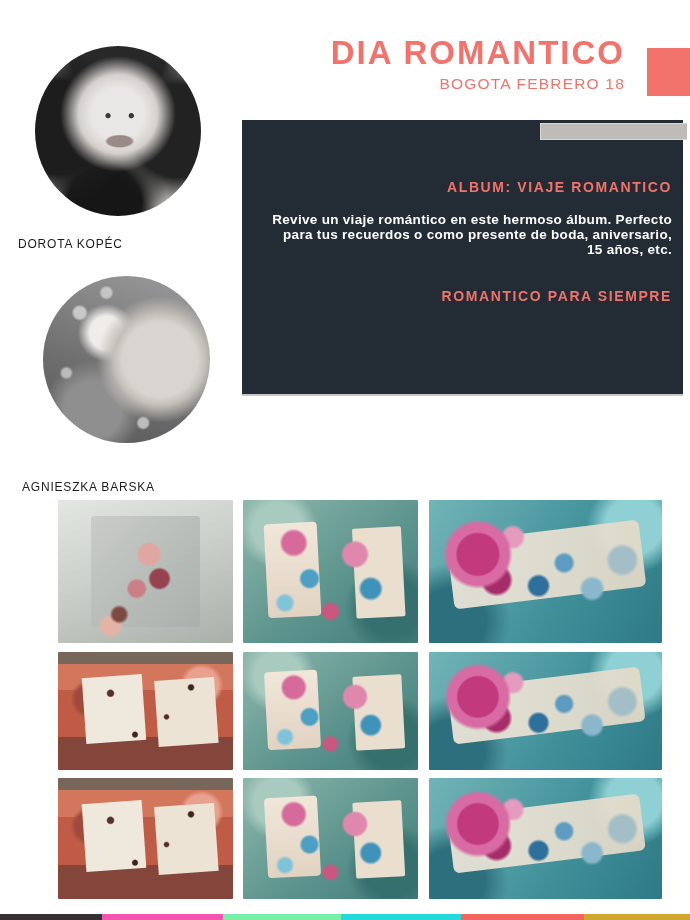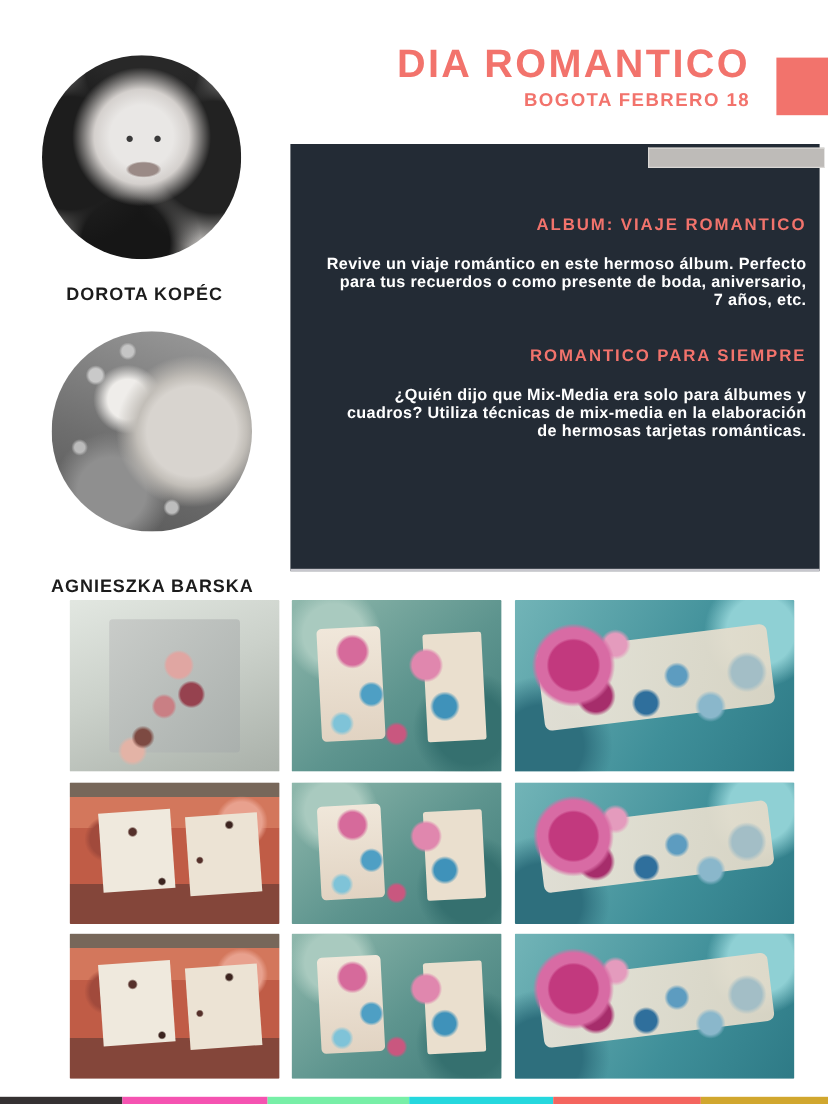--- a/index.html
+++ b/index.html
@@ -7,21 +7,21 @@
     --text_dark:#1c1c1c; --white:#ffffff;
   }
   *{margin:0;padding:0;box-sizing:border-box;}
   html,body{background:#ffffff;}
   body{font-family:"Liberation Sans", sans-serif;}
   .page{position:relative;width:690px;height:920px;margin:18px auto;background:#fff;overflow:hidden;padding-left:41px;}
 
   
   .title-block{position:absolute;top:18px;right:65px;text-align:right;}
   .event-title{color:var(--coral);font-size:33px;font-weight:800;letter-spacing:2px;line-height:1.05;}
-  .event-dates{margin-top:4px;color:var(--coral);font-size:15.5px;font-weight:700;letter-spacing:1.2px;line-height:17px;}
+  .event-dates{margin-top:4px;color:var(--coral);font-size:15.5px;font-weight:400;letter-spacing:1.2px;line-height:17px;}
   .corner-square{position:absolute;top:30px;right:0;width:43px;height:48px;background:var(--coral);}
 
   
   .portrait{position:absolute;border-radius:50%;overflow:hidden;}
   .p-dorota{left:35px;top:28px;width:166px;height:170px;
     background:
       radial-gradient(circle at 44% 41%, #3a3a3a 0 1.6%, transparent 2.2%),
       radial-gradient(circle at 58% 41%, #3a3a3a 0 1.6%, transparent 2.2%),
       radial-gradient(ellipse 9% 4% at 51% 56%, #9a8a86 0 80%, transparent 100%),
       radial-gradient(circle at 50% 40%, #e9e7e5 0 20%, #d4d0cd 30%, transparent 44%),
@@ -33,26 +33,26 @@
   .p-agnieszka{left:43px;top:258px;width:167px;height:167px;
     background:
       radial-gradient(circle at 22% 22%, #c9c9c9 0 3%, transparent 4.5%),
       radial-gradient(circle at 14% 58%, #bbb 0 2.4%, transparent 4%),
       radial-gradient(circle at 38% 10%, #c5c5c5 0 2.6%, transparent 4%),
       radial-gradient(circle at 60% 88%, #bdbdbd 0 2.6%, transparent 4%),
       radial-gradient(circle at 70% 50%, #d8d4cf 0 26%, #c2beb8 32%, transparent 44%),
       radial-gradient(circle at 38% 34%, #efedea 0 11%, transparent 19%),
       radial-gradient(circle at 30% 80%, #8f8f8f 0 16%, transparent 28%),
       linear-gradient(200deg,#9d9d9d,#6e6e6e 60%,#565656);}
-  .instructor-name{position:absolute;color:var(--text_dark);font-size:15px;font-weight:700;letter-spacing:.8px;text-align:center;}
+  .instructor-name{position:absolute;color:var(--text_dark);font-size:12px;font-weight:400;letter-spacing:.8px;text-align:left;}
   .n-dorota{left:18px;top:219px;width:205px;}
   .n-agnieszka{left:22px;top:462px;width:210px;}
 
   
-  .info-box{position:absolute;left:242px;top:102px;width:441px;height:356px;
+  .info-box{position:absolute;left:242px;top:102px;width:441px;height:276px;
     background:var(--dark_box);border-bottom:2px solid #c7c7cd;
     padding:58px 11px 0 30px;text-align:right;}
   .gray-bar{position:absolute;left:540px;top:105px;width:147px;height:17px;
     background:var(--gray_bar);border:1px solid #dad8d5;border-right:none;}
   .box-heading{color:var(--coral);font-size:14px;font-weight:800;letter-spacing:1.6px;line-height:18px;}
   .box-body{color:var(--white);font-size:13.5px;font-weight:700;letter-spacing:.3px;line-height:14.8px;margin-top:17px;}
   .section-2{margin-top:30px;}
 
   
   .gallery{position:absolute;left:0;top:0;width:690px;height:920px;pointer-events:none;}
@@ -145,23 +145,22 @@
 
   <aside>
     <div class="portrait p-dorota" title="black-and-white circular portrait of a dark-haired woman resting chin on hand"></div>
     <div class="instructor-name n-dorota">DOROTA KOPÉC</div>
     <div class="portrait p-agnieszka" title="black-and-white circular portrait of a blonde woman looking up among falling petals"></div>
     <div class="instructor-name n-agnieszka">AGNIESZKA BARSKA</div>
   </aside>
 
   <section class="info-box">
     <h2 class="box-heading">ALBUM: VIAJE ROMANTICO</h2>
-    <p class="box-body">Revive un viaje romántico en este hermoso álbum. Perfecto para tus recuerdos o como presente de boda, aniversario, 7 años, etc.</p>
+    <p class="box-body">Revive un viaje romántico en este hermoso álbum. Perfecto para tus recuerdos o como presente de boda, aniversario, 15 años, etc.</p>
     <h2 class="box-heading section-2">ROMANTICO PARA SIEMPRE</h2>
-    <p class="box-body">¿Quién dijo que Mix-Media era solo para álbumes y cuadros? Utiliza técnicas de mix-media en la elaboración de hermosas tarjetas románticas.</p>
   </section>
   <div class="gray-bar"></div>
 
   <section class="gallery">
     <div class="photo r1 c1 art-album-standing" title="Standing mixed-media album with pink flowers and ribbons"></div>
     <div class="photo r1 c2 art-tags-duo" title="Two mixed-media tags with pink and blue flowers on teal background"></div>
     <div class="photo r1 c3 art-wide-floral" title="Wide close-up of tag with pink peony and blue blossoms"></div>
     <div class="photo r2 c1 art-album-open" title="Open scrapbook album with red romantic pages and photo mats"></div>
     <div class="photo r2 c2 art-tags-duo" title="Mixed-media tags with pink and blue flowers and twine"></div>
     <div class="photo r2 c3 art-wide-floral" title="Wide tag with blue butterflies and pink flowers on teal"></div>

